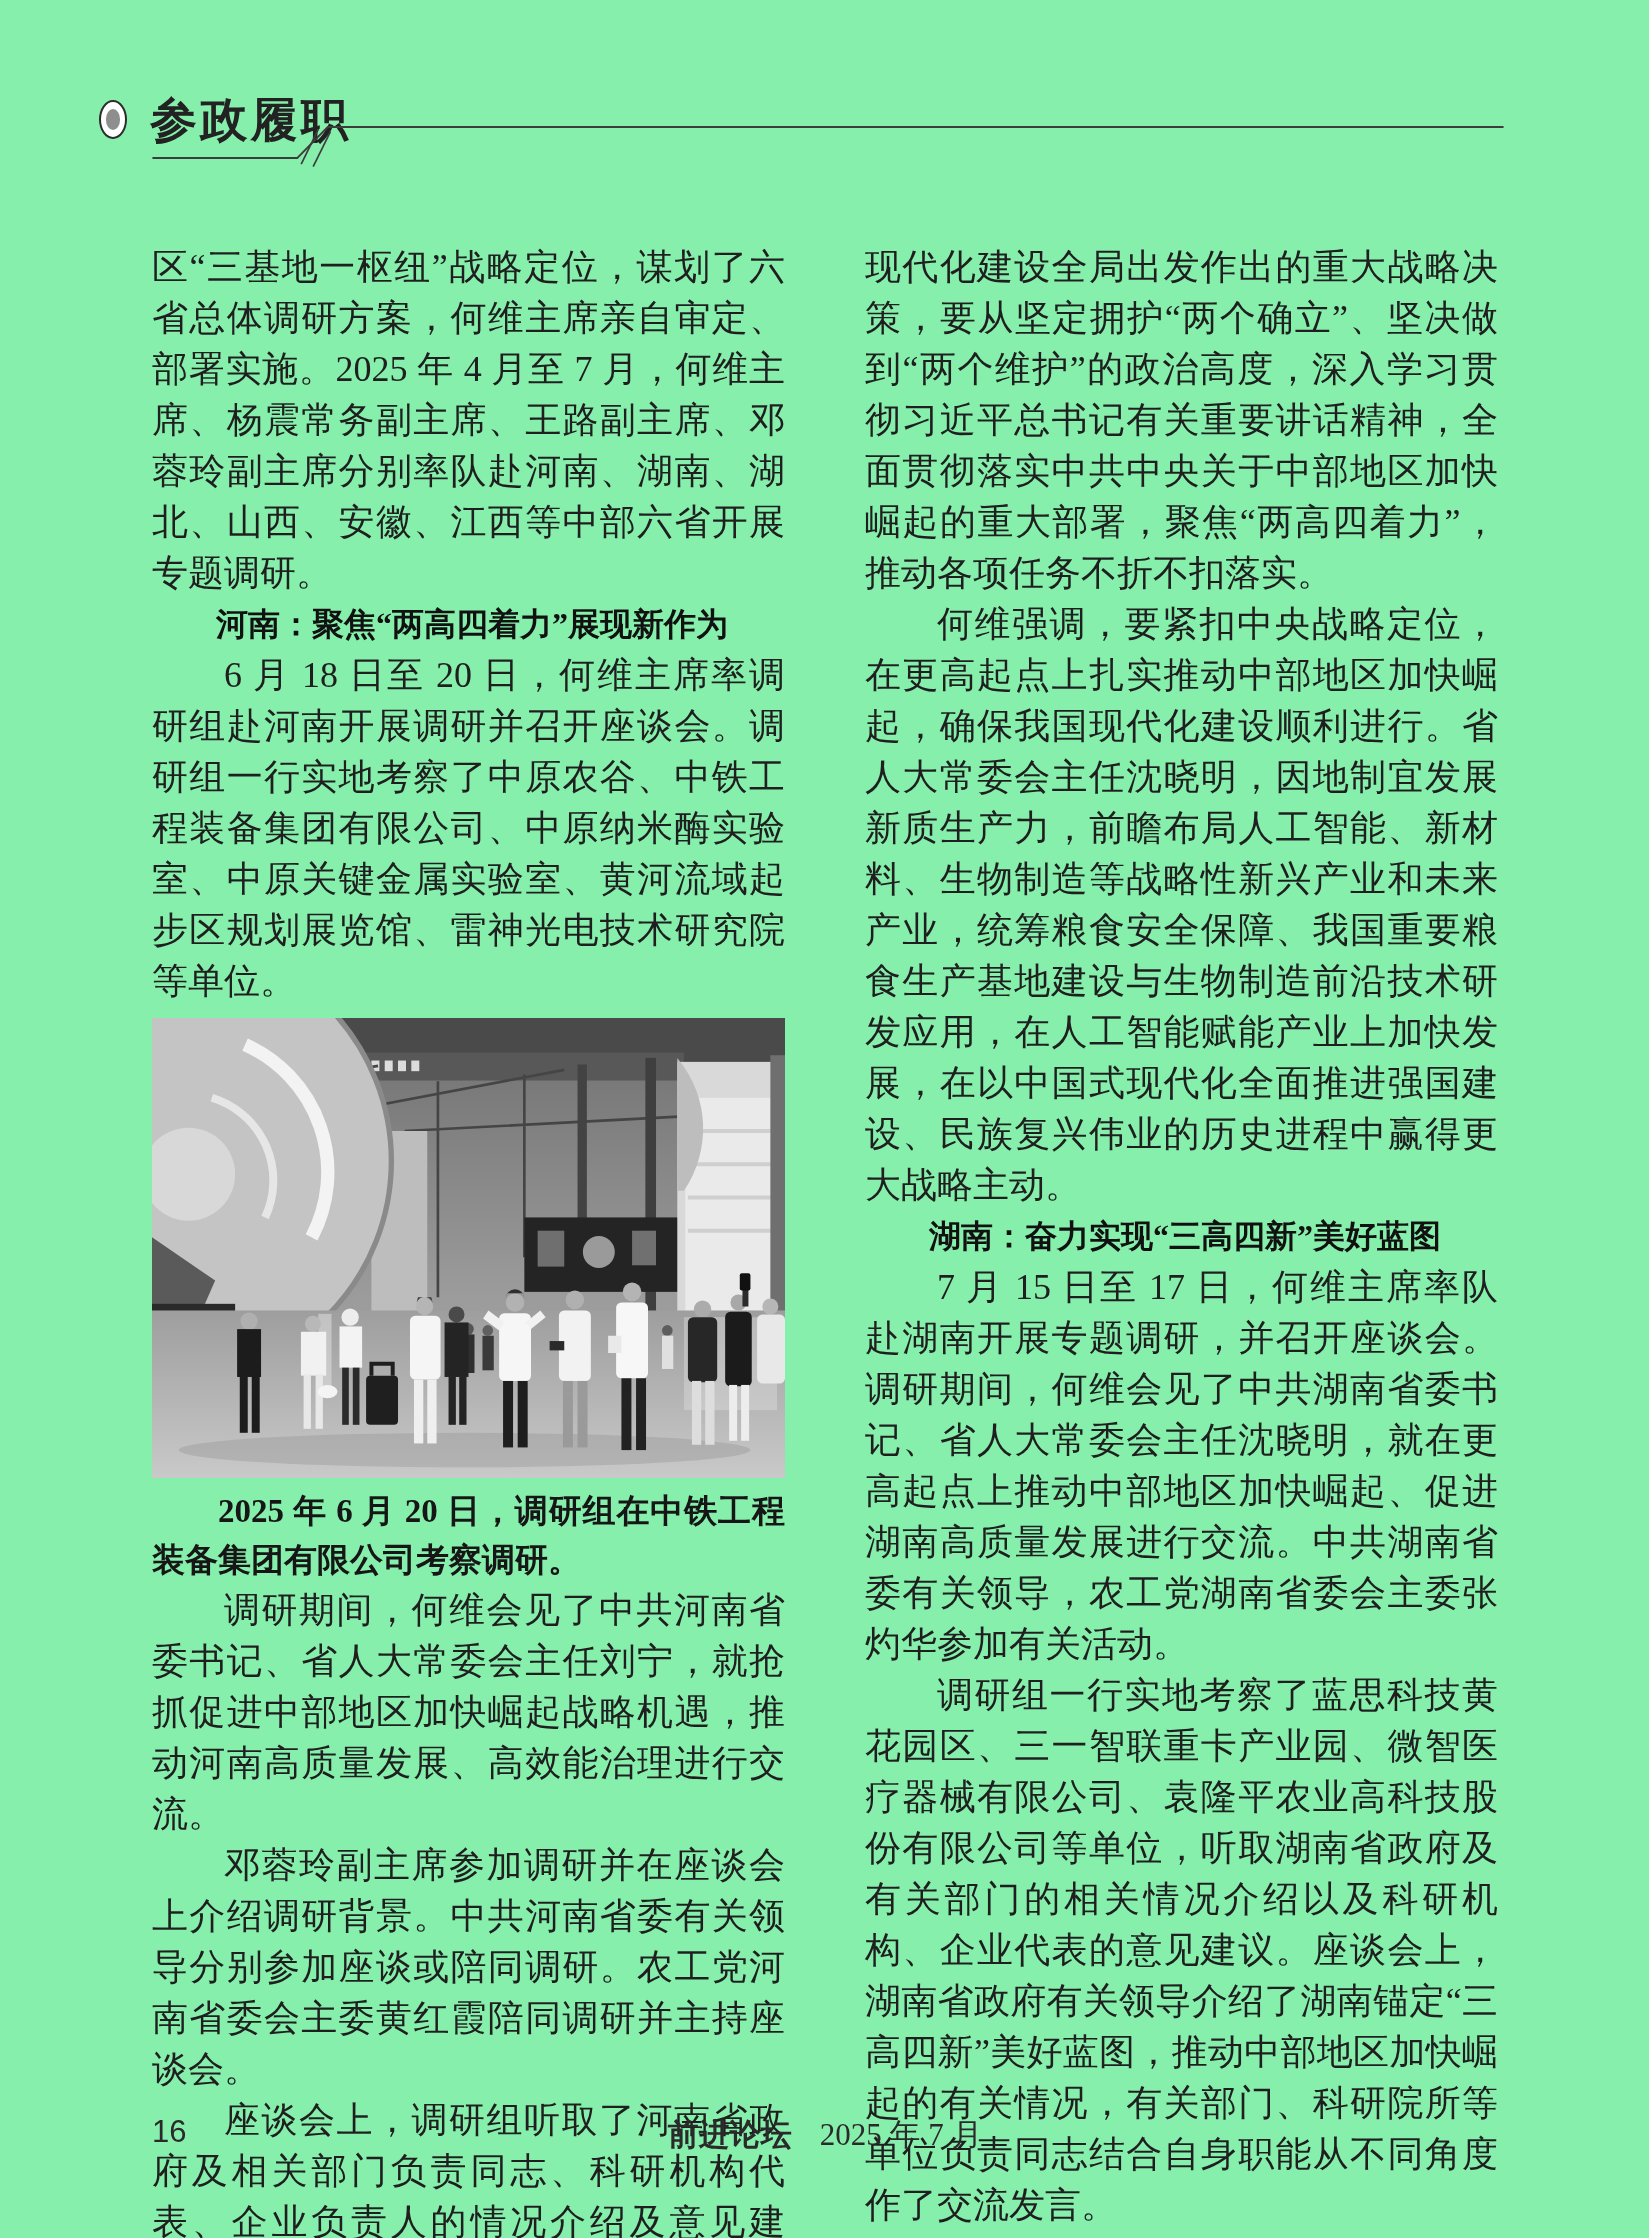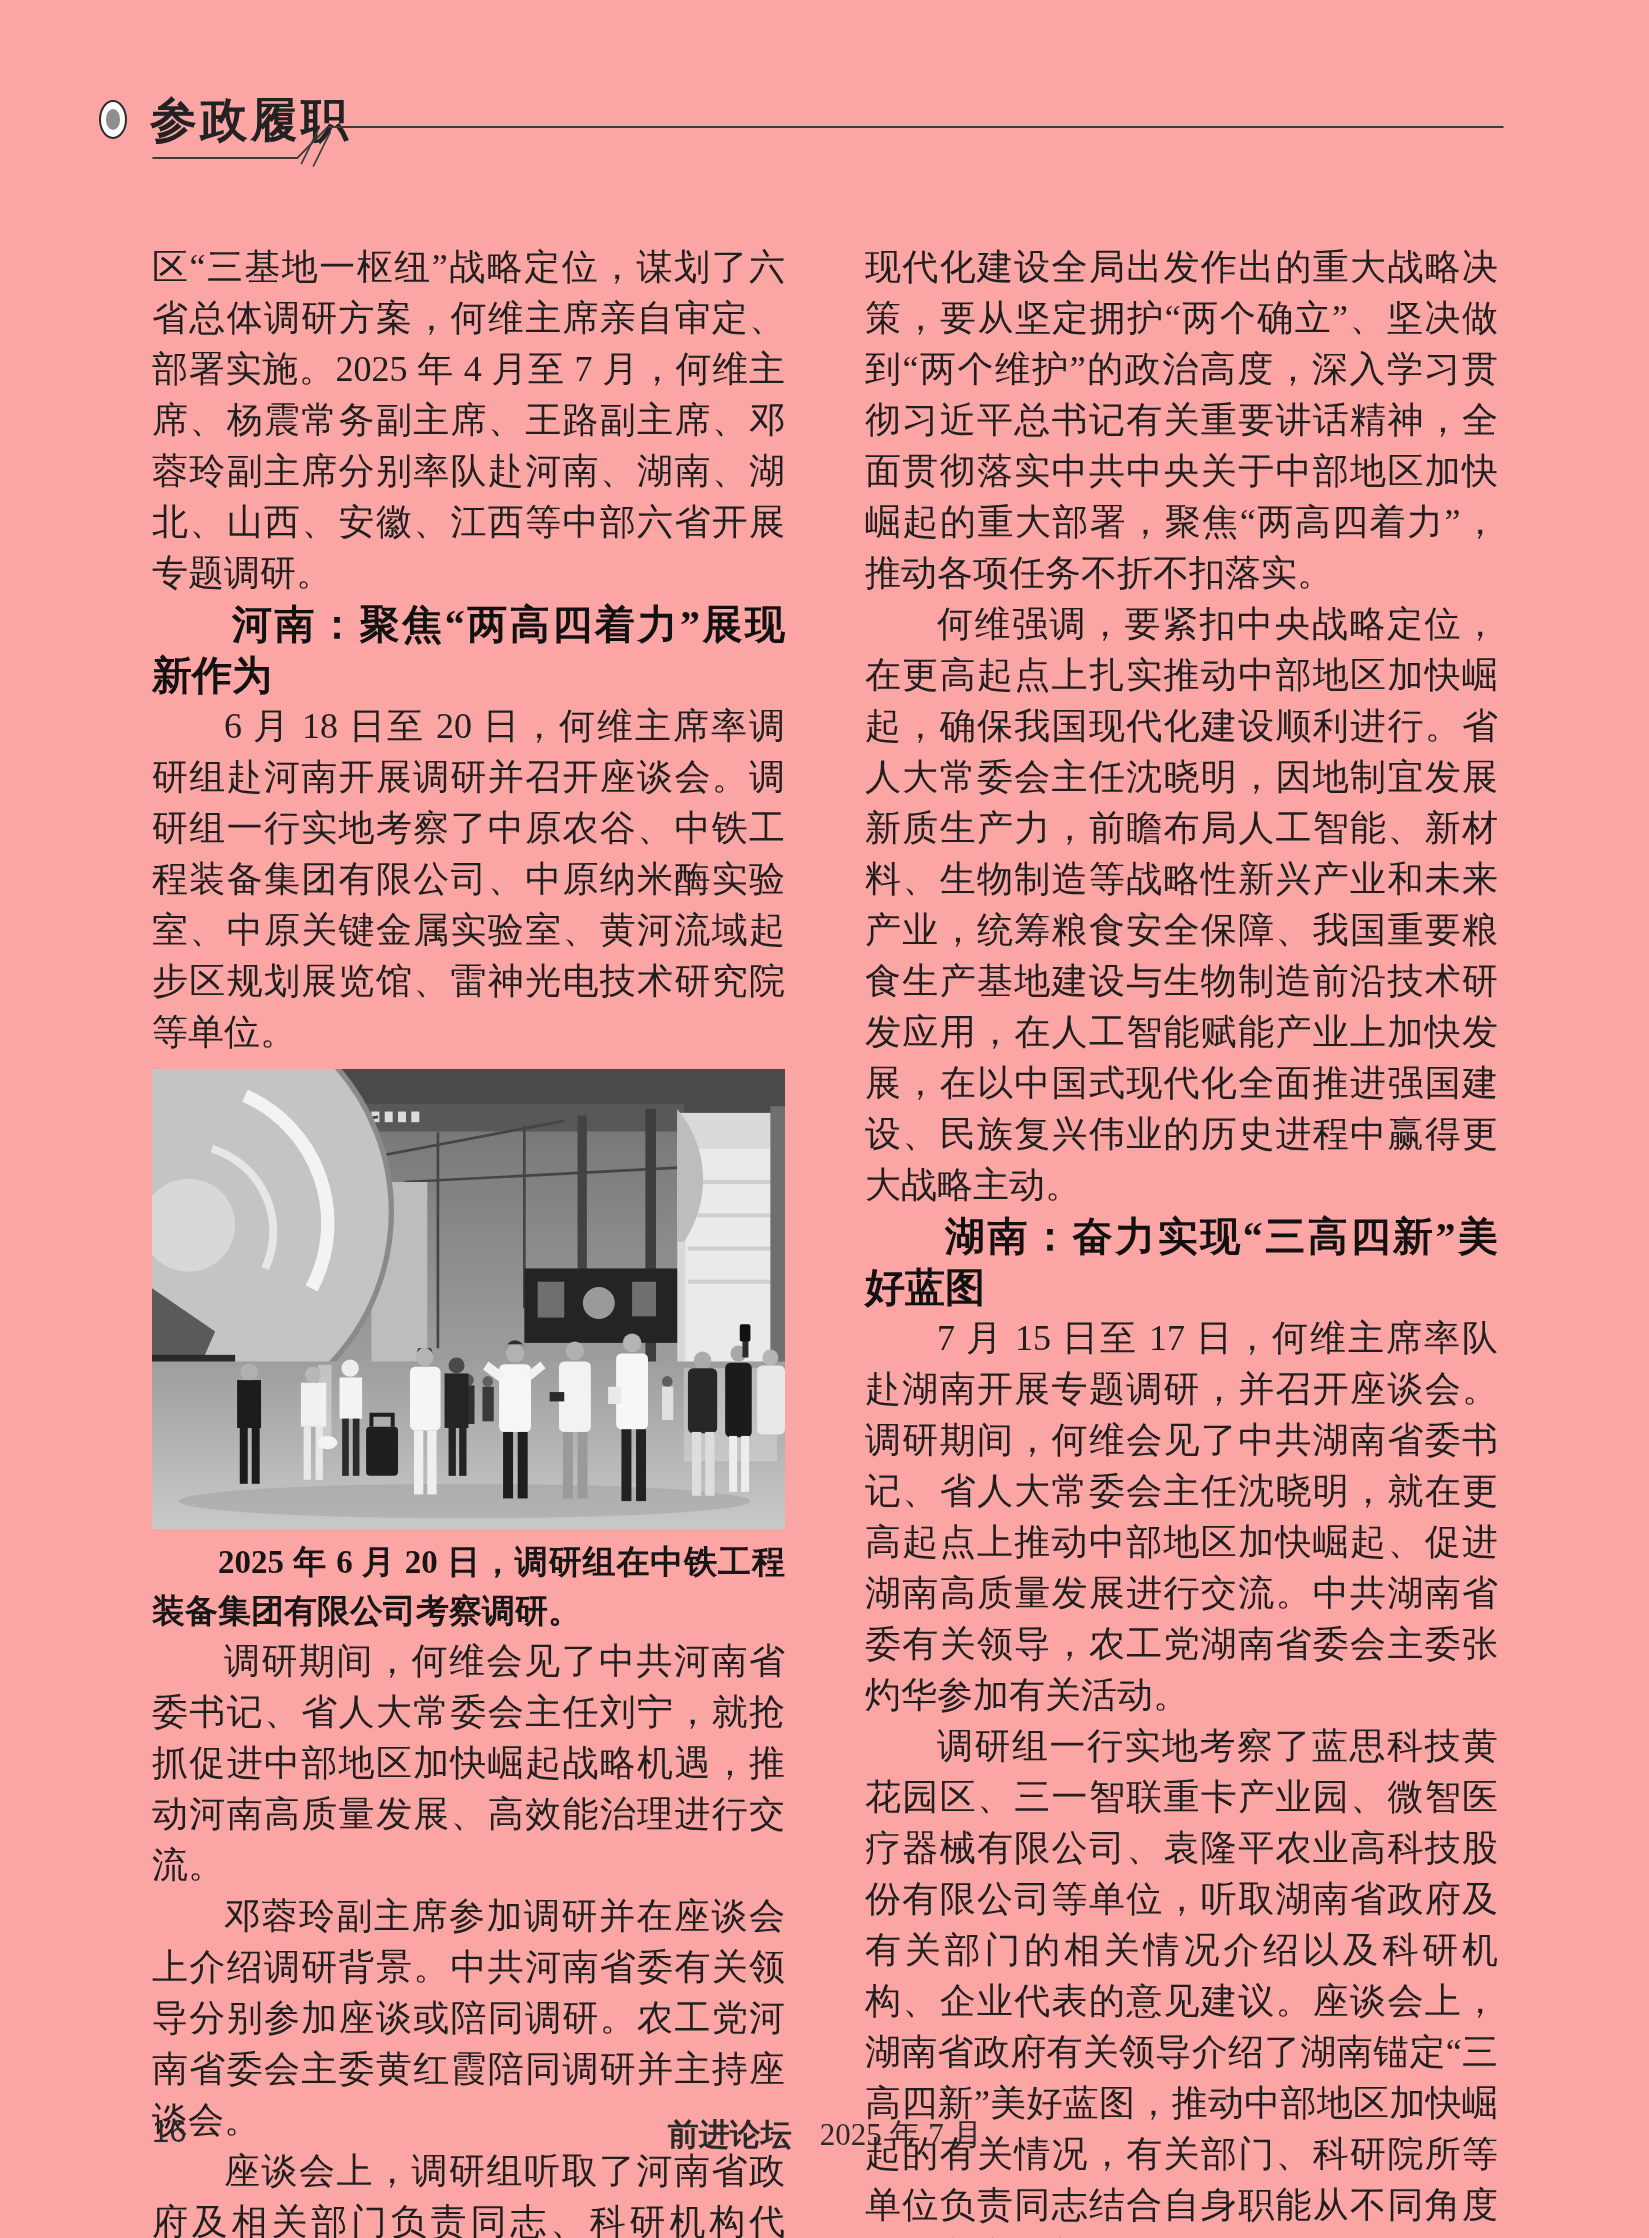--- a/index.html
+++ b/index.html
@@ -1,21 +1,21 @@
 <!DOCTYPE html>
 <html lang="zh" style="font-size:10.6px"><head>
 <meta charset="utf-8">
 <style>
   * { margin: 0; padding: 0; box-sizing: border-box; }
   html, body { background: #e8e8e8; }
   .page {
     position: relative;
     width: 1650px;
     height: 2239px;
-    background: #fca5a5;
+    background: #86efac;
     overflow: hidden;
     font-family: "Liberation Serif", "DejaVu Serif", serif;
     color: #1f1f1f;
   }
 
   
   .hdr-icon {
     position: absolute; left: 99px; top: 100px;
     width: 28px; height: 39px;
     border: 2px solid #2c2c2c; border-radius: 50%;
@@ -36,21 +36,21 @@
   
   .columns {
     position: absolute; left: 152px; top: 197px;
     width: 1346px;
     display: flex; gap: 80px;
   }
   .col { width: 633px; font-size: 36px; line-height: 51px; text-align: justify; }
   .col p { margin: 0; text-indent: 2em; }
   .col p.flush { text-indent: 0; margin-top: 45px; }
   .col h2 {
-    font-size: 40px; line-height: 51px; font-weight: 700;
+    font-size: 32px; line-height: 51px; font-weight: 700;
     text-indent: 2em; color: #111111;
   }
 
   
   figure { margin: 10.6px 0 0 0; }
   .photo {
     width: 633px; height: 460px; position: relative;
     background: #9a9a9a; overflow: hidden;
   }
   .photo svg { display: block; width: 100%; height: 100%; }

